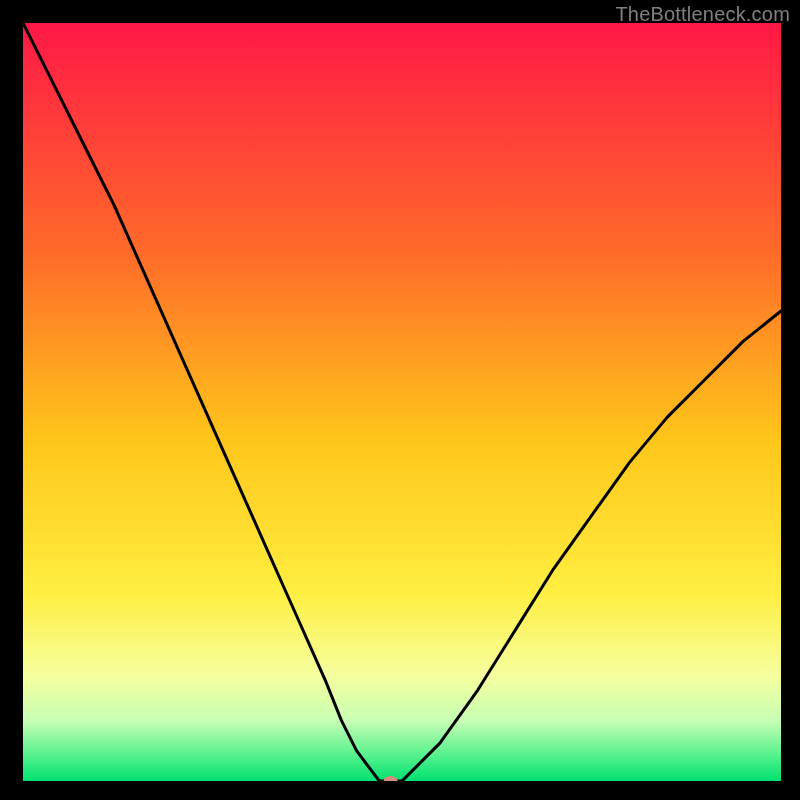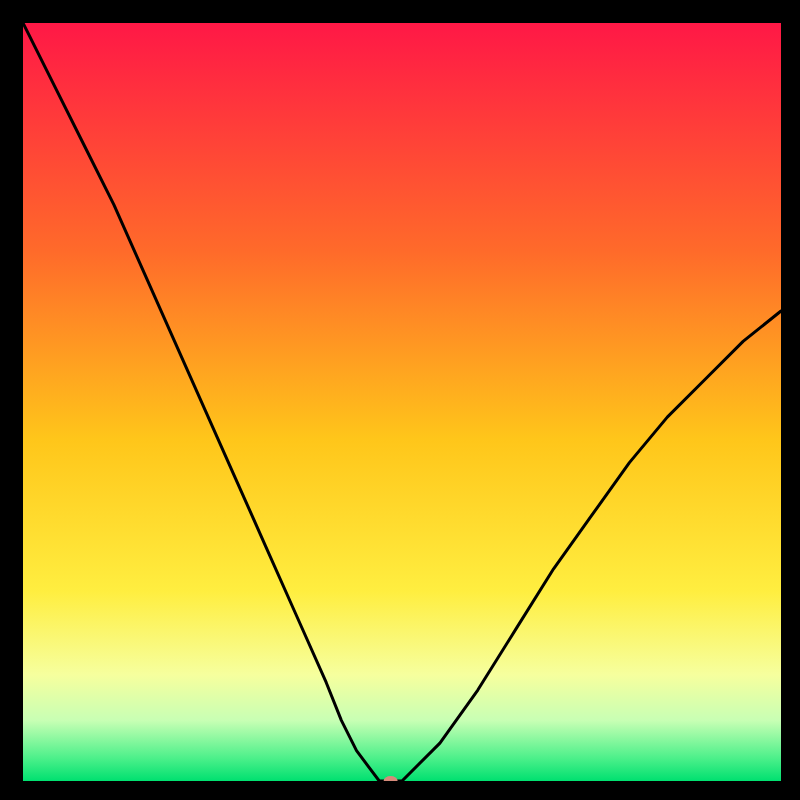--- a/index.html
+++ b/index.html
@@ -56,13 +56,14 @@
             <stop offset="92%" stop-color="#c8ffb4"></stop>
             <stop offset="97%" stop-color="#4cf08a"></stop>
             <stop offset="100%" stop-color="#00e070"></stop>
           </linearGradient>
         </defs>
         <rect x="0" y="0" width="758" height="758" fill="url(#bg-grad)"></rect>
         <path d="M0.00 0.00 L30.32 60.64 L60.64 121.28 L90.96 181.92 L121.28 250.14 L151.60 318.36 L181.92 386.58 L212.24 454.80 L242.56 523.02 L272.88 591.24 L303.20 659.46 L318.36 697.36 L333.52 727.68 L344.89 742.84 L356.26 758.00 L371.42 758.00 L379.00 758.00 L416.90 720.10 L454.80 667.04 L492.70 606.40 L530.60 545.76 L568.50 492.70 L606.40 439.64 L644.30 394.16 L682.20 356.26 L720.10 318.36 L758.00 288.04" fill="none" stroke="#000000" stroke-width="3" stroke-linecap="round" stroke-linejoin="round"></path>
         <ellipse cx="367.63" cy="758" rx="7" ry="5" fill="#d68a7a"></ellipse>
       </svg>
   </div>
+  <div class="attribution">TheBottleneck.com</div>
 </div>
 
 </body></html>

